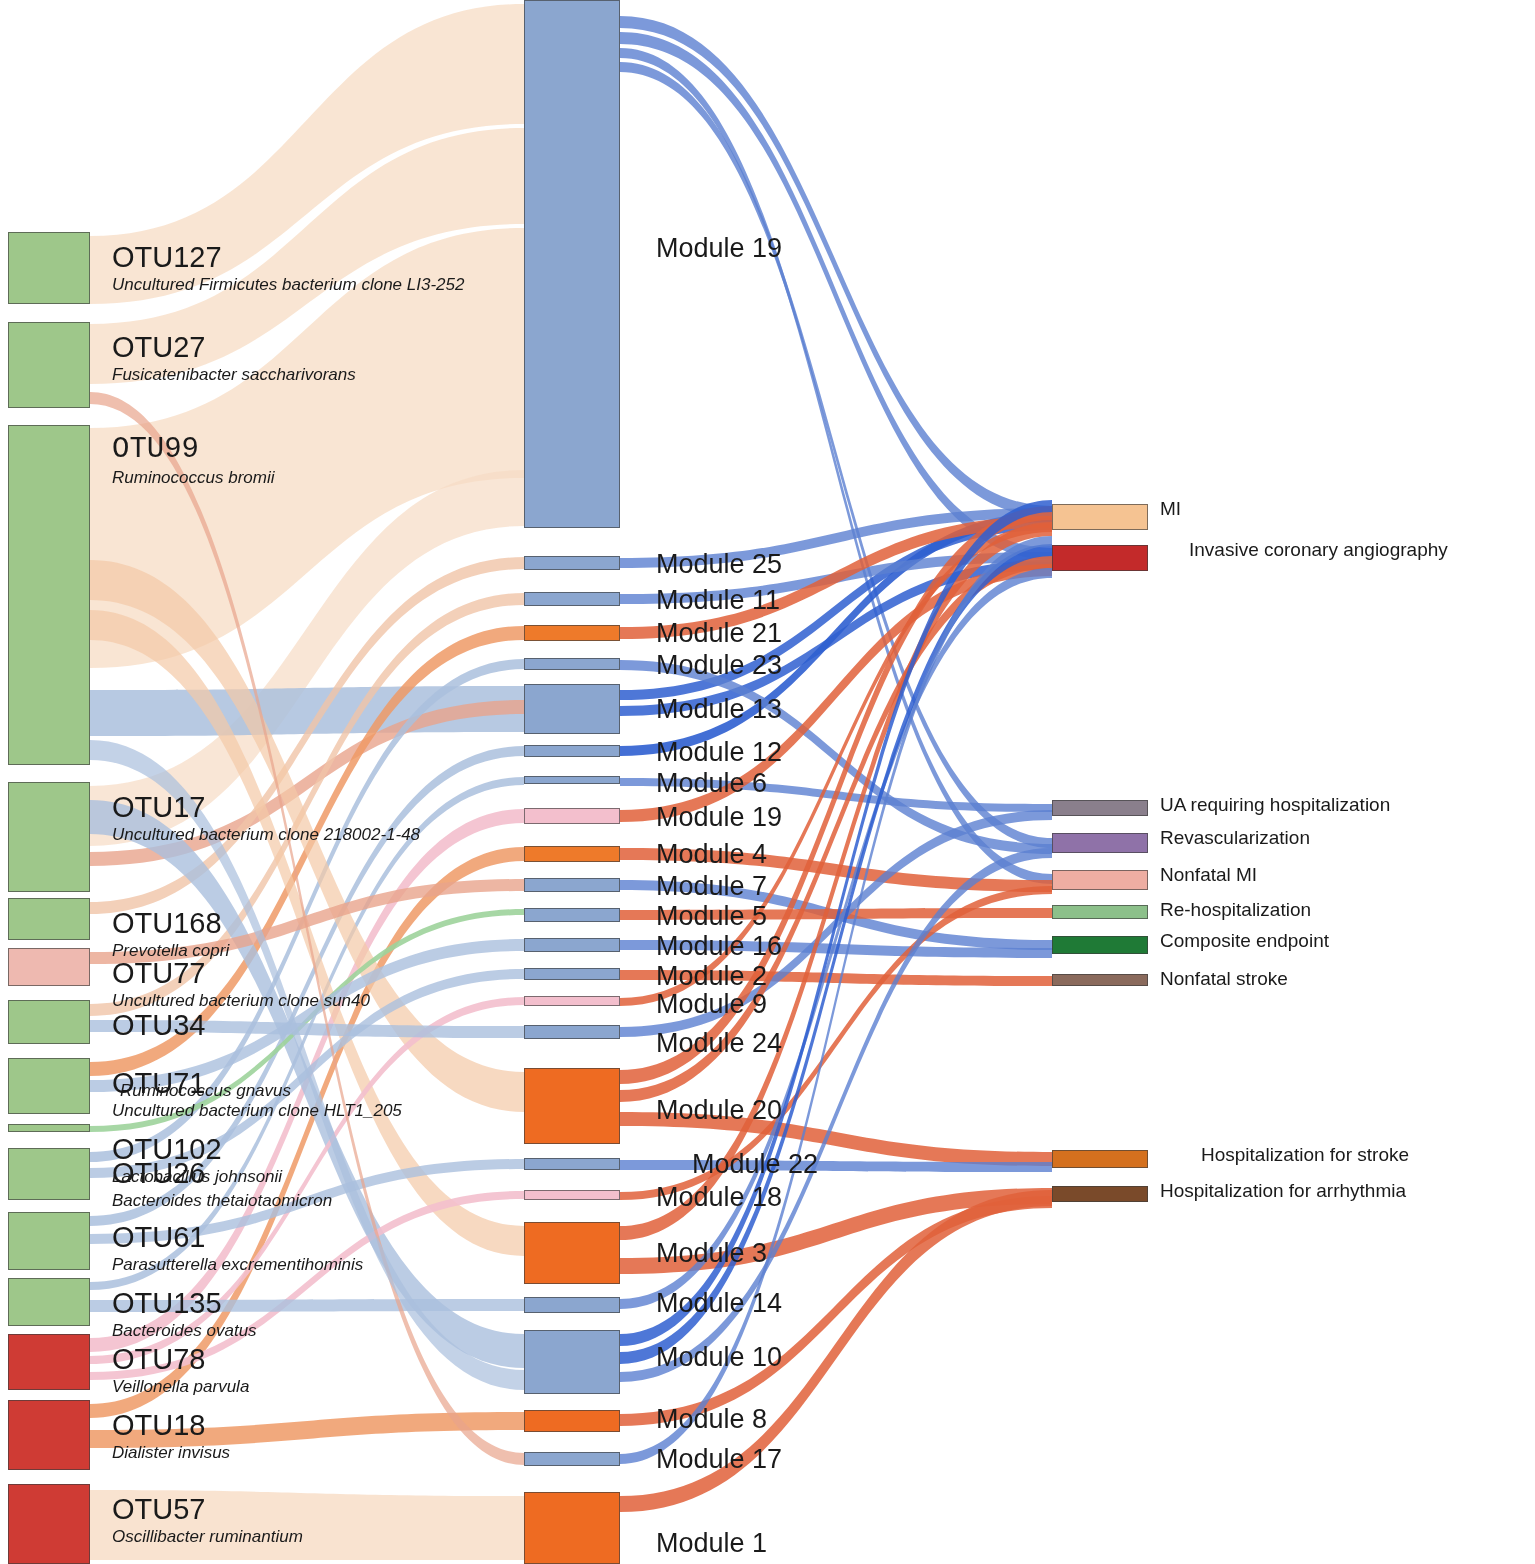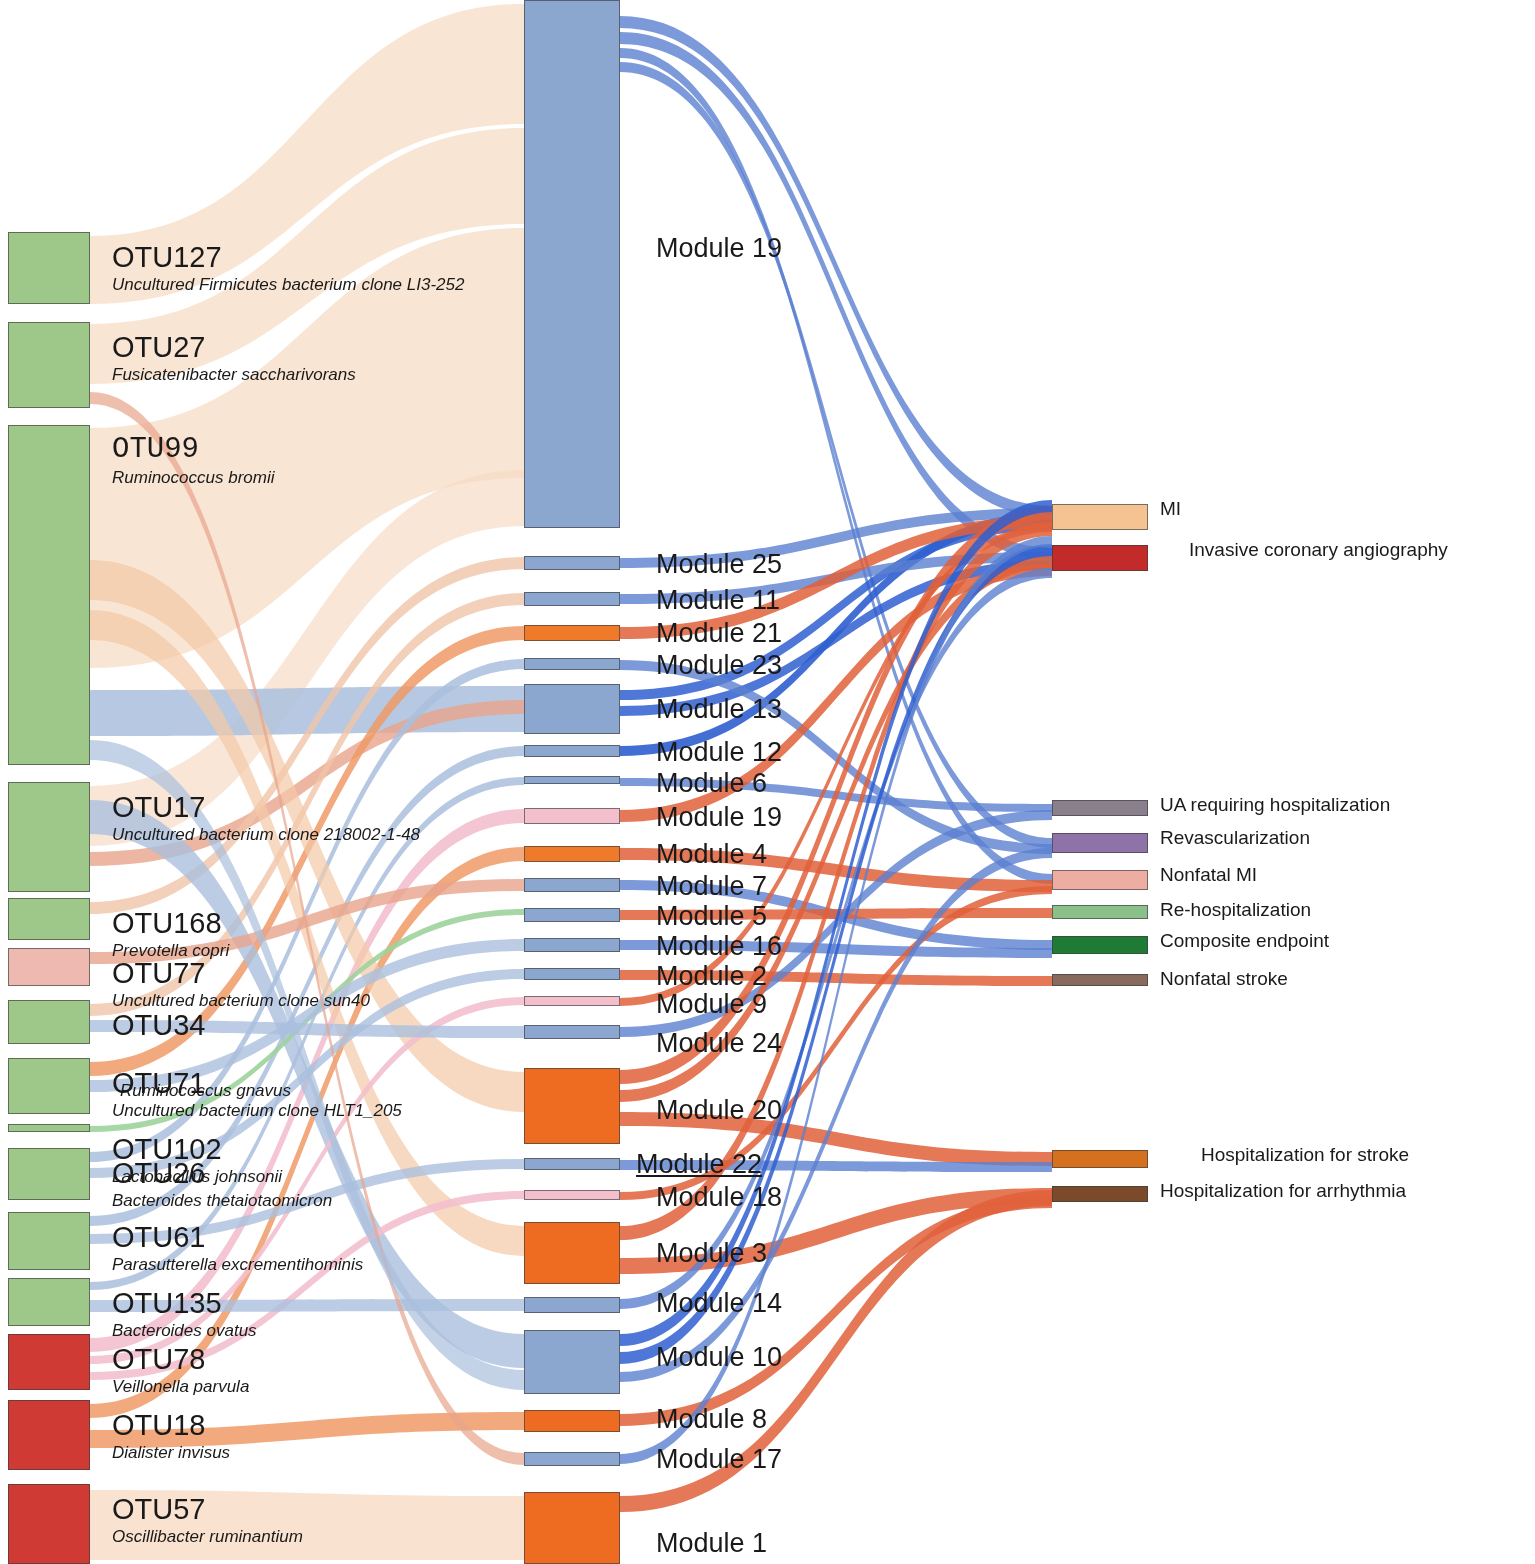--- a/index.html
+++ b/index.html
@@ -195,21 +195,21 @@
       <div class="node-label module-label" style="left: 656px; top: 932px;">Module 16</div>
       <div class="node-rect module-node" style="left: 524px; top: 968px; width: 96px; height: 12px; background: rgb(139, 166, 207); border: 1px solid rgba(60, 60, 60, 0.65);"></div>
       <div class="node-label module-label" style="left: 656px; top: 962px;">Module 2</div>
       <div class="node-rect module-node" style="left: 524px; top: 996px; width: 96px; height: 10px; background: rgb(243, 191, 205); border: 1px solid rgba(60, 60, 60, 0.65);"></div>
       <div class="node-label module-label" style="left: 656px; top: 990px;">Module 9</div>
       <div class="node-rect module-node" style="left: 524px; top: 1025px; width: 96px; height: 14px; background: rgb(139, 166, 207); border: 1px solid rgba(60, 60, 60, 0.65);"></div>
       <div class="node-label module-label" style="left: 656px; top: 1029px;">Module 24</div>
       <div class="node-rect module-node" style="left: 524px; top: 1068px; width: 96px; height: 76px; background: rgb(238, 107, 34); border: 1px solid rgba(60, 60, 60, 0.65);"></div>
       <div class="node-label module-label" style="left: 656px; top: 1096px;">Module 20</div>
       <div class="node-rect module-node" style="left: 524px; top: 1158px; width: 96px; height: 12px; background: rgb(139, 166, 207); border: 1px solid rgba(60, 60, 60, 0.65);"></div>
-      <div class="node-label module-label" style="left: 636px; top: 1150px; text-decoration: underline;">Module 22</div>
+      <div class="node-label module-label" style="left: 692px; top: 1150px;">Module 22</div>
       <div class="node-rect module-node" style="left: 524px; top: 1190px; width: 96px; height: 10px; background: rgb(243, 191, 205); border: 1px solid rgba(60, 60, 60, 0.65);"></div>
       <div class="node-label module-label" style="left: 656px; top: 1183px;">Module 18</div>
       <div class="node-rect module-node" style="left: 524px; top: 1222px; width: 96px; height: 62px; background: rgb(238, 107, 34); border: 1px solid rgba(60, 60, 60, 0.65);"></div>
       <div class="node-label module-label" style="left: 656px; top: 1239px;">Module 3</div>
       <div class="node-rect module-node" style="left: 524px; top: 1297px; width: 96px; height: 16px; background: rgb(139, 166, 207); border: 1px solid rgba(60, 60, 60, 0.65);"></div>
       <div class="node-label module-label" style="left: 656px; top: 1289px;">Module 14</div>
       <div class="node-rect module-node" style="left: 524px; top: 1330px; width: 96px; height: 64px; background: rgb(139, 166, 207); border: 1px solid rgba(60, 60, 60, 0.65);"></div>
       <div class="node-label module-label" style="left: 656px; top: 1343px;">Module 10</div>
       <div class="node-rect module-node" style="left: 524px; top: 1410px; width: 96px; height: 22px; background: rgb(238, 107, 34); border: 1px solid rgba(60, 60, 60, 0.65);"></div>
       <div class="node-label module-label" style="left: 656px; top: 1405px;">Module 8</div>

